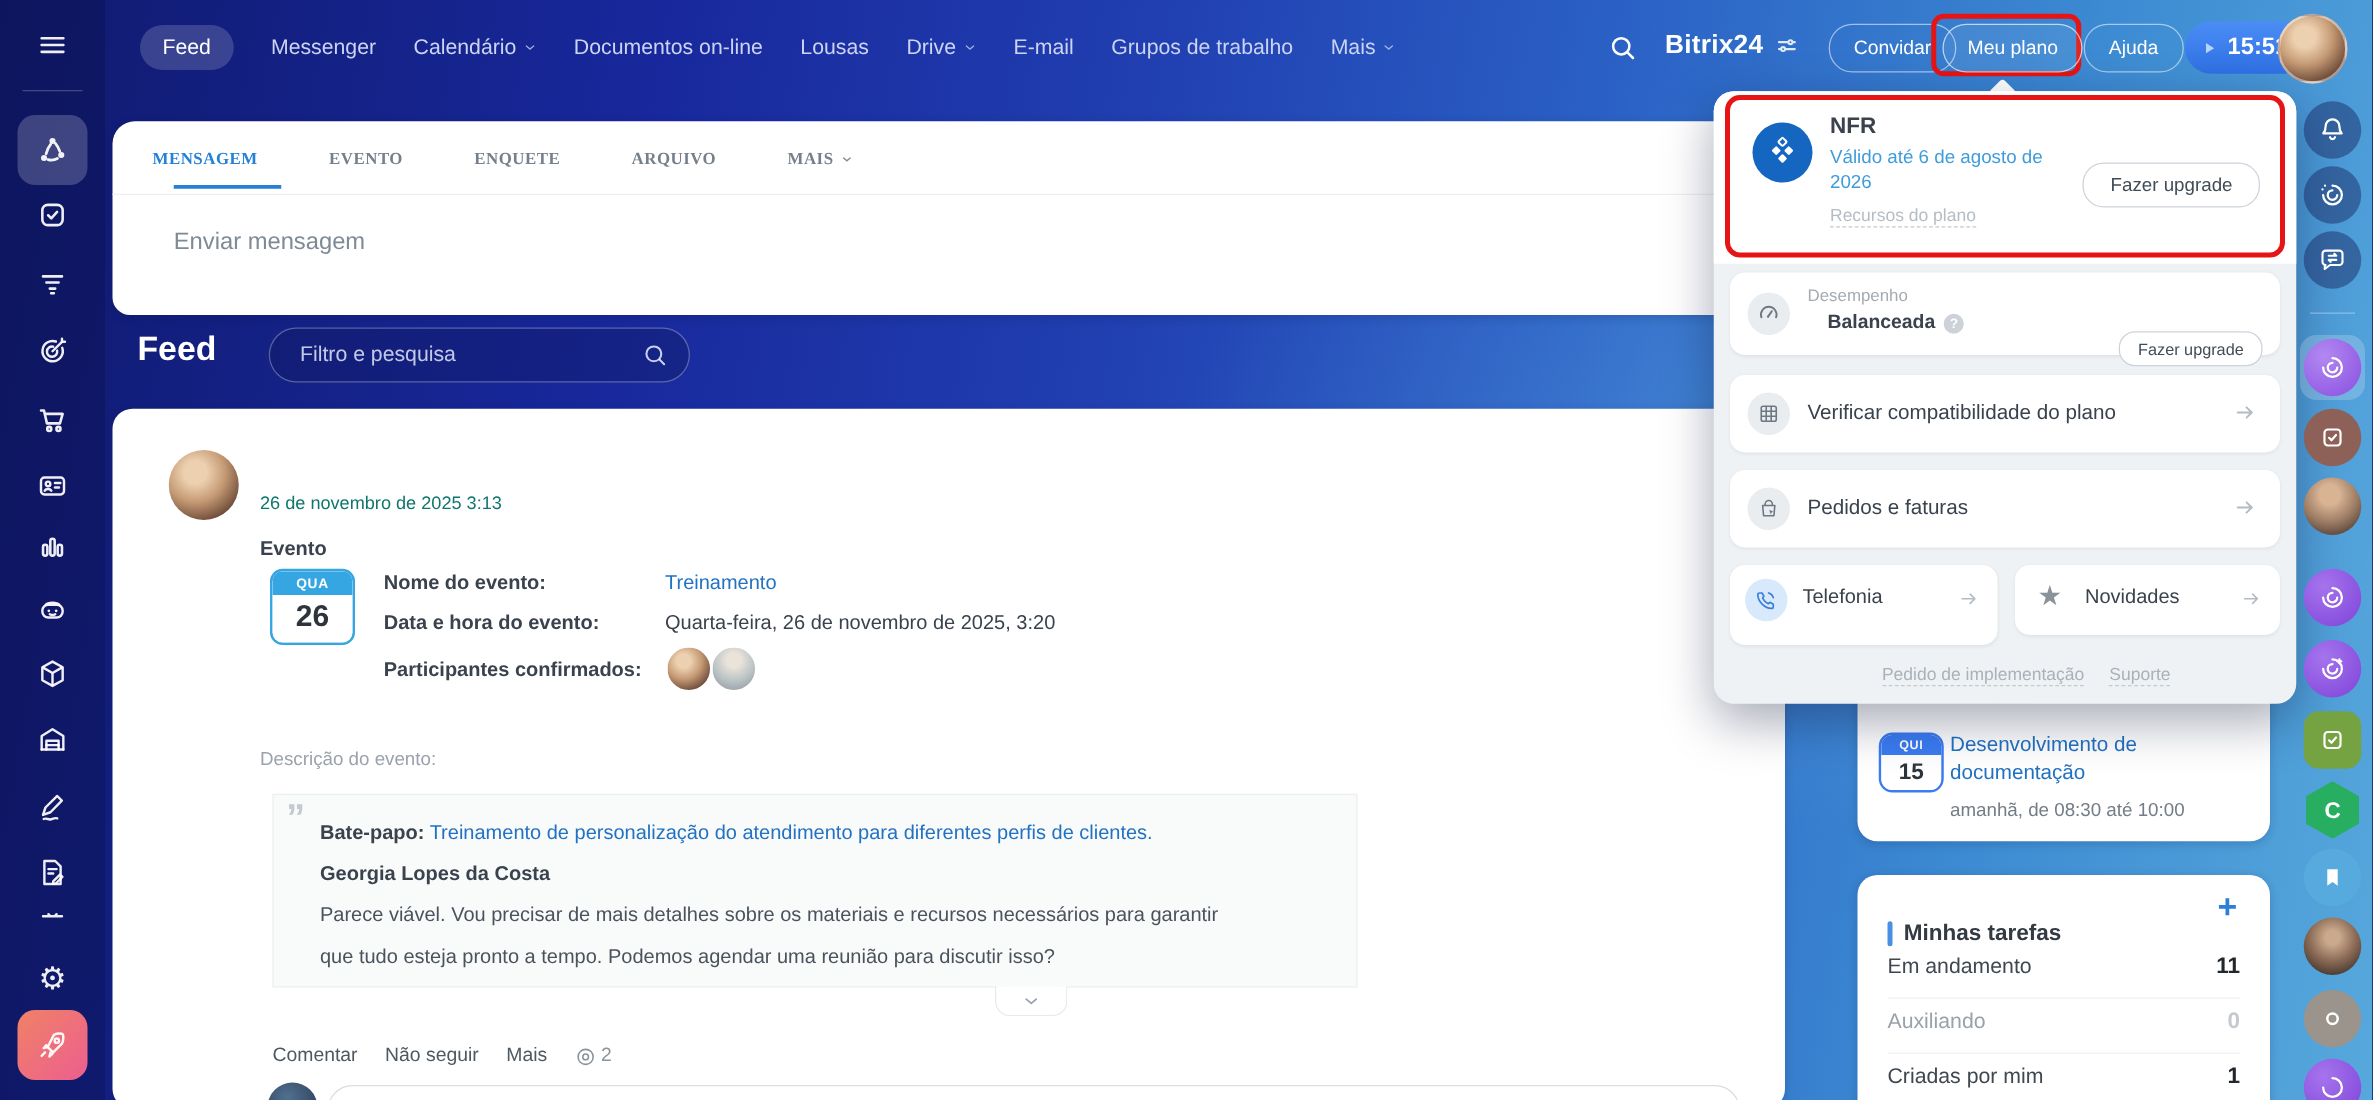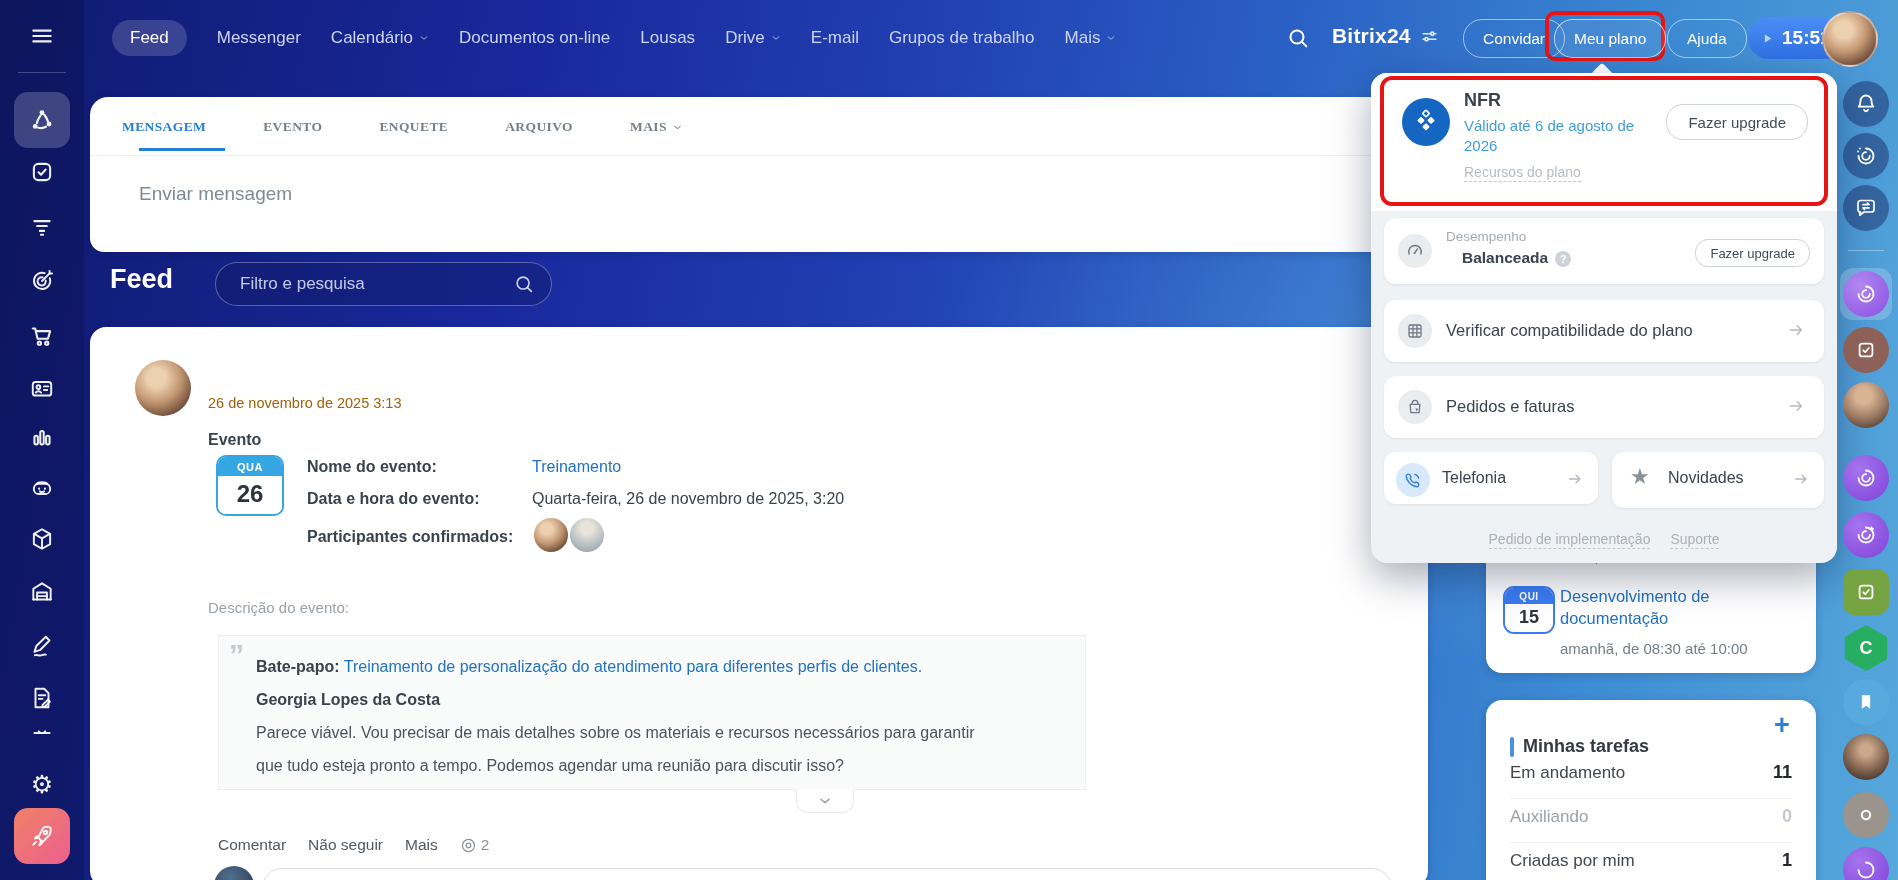--- a/index.html
+++ b/index.html
@@ -41,21 +41,21 @@
   
   .feed-title{left:110px;top:264px;color:#fff;font-size:27px;font-weight:bold;}
   .filter{left:215px;top:262px;width:337px;height:44px;border-radius:22px;border:1px solid rgba(255,255,255,0.30);
          background:rgba(14,22,92,0.35);display:flex;align-items:center;padding:0 16px 0 24px;box-sizing:border-box;cursor:text;}
   .filter-ph{flex:1;color:rgba(233,239,255,0.82);font-size:17px;}
   
   .post-card{left:90px;top:327px;width:1338px;height:560px;border-radius:16px;}
   .p-name{color:#2373bd;font-weight:bold;font-size:17px;}
   .p-sep{color:#9aa2ab;font-size:15px;margin:0 8px;}
   .p-rcpt{color:#757f8a;font-size:17px;}
-  .p-date{color:#a16207;font-size:14.5px;}
+  .p-date{color:#0f766e;font-size:14.5px;}
   .p-label{font-weight:bold;color:#39424d;font-size:16px;}
   .p-link{color:#2272c3;font-size:16px;cursor:pointer;}
   .p-value{color:#39424d;font-size:16px;}
   .calbadge{width:64px;border-radius:10px;overflow:hidden;text-align:center;background:#fff;}
   .calhead{color:#fff;font-size:11px;font-weight:bold;letter-spacing:.5px;padding:4px 0 3px;}
   .calday{font-size:24px;font-weight:bold;color:#2c343d;padding:4px 0 6px;background:#fff;}
   .quote{left:218px;top:635px;width:868px;height:155px;background:#f9fafa;border:1px solid #eceeef;box-sizing:border-box;}
   .quote-glyph{position:absolute;left:10px;top:2px;color:#c4cacf;font-size:30px;font-weight:bold;}
   .q-line{position:absolute;left:37px;font-size:16px;color:#4a535d;white-space:nowrap;}
   .collapse-tab{left:796px;top:789px;width:56px;height:23px;background:#fff;border:1px solid #e7e9eb;border-top:none;
@@ -75,24 +75,24 @@
   
   .popup{left:1371px;top:73px;width:466px;height:490px;border-radius:16px;background:#eff2f5;
          box-shadow:0 14px 40px rgba(5,15,50,0.35);}
   .popup-topwhite{position:absolute;left:0;top:0;width:100%;height:138px;background:#fff;border-radius:16px 16px 0 0;}
   .notch{left:1594px;top:66px;width:16px;height:16px;background:#fff;transform:rotate(45deg);border-radius:3px;}
   .pp-card{position:absolute;background:#fff;border-radius:12px;box-shadow:0 1px 3px rgba(40,55,70,0.08);}
   .pp-icirc{position:absolute;width:34px;height:34px;border-radius:50%;background:#e9edf0;display:flex;align-items:center;justify-content:center;color:#6e7883;}
   .pp-item-label{position:absolute;left:62px;font-size:16.5px;color:#39424d;white-space:nowrap;}
   .pp-arrow{position:absolute;color:#b4bac1;}
   .upg{position:absolute;display:flex;align-items:center;justify-content:flex-end;border:1px solid #ccd3da;border-radius:17px;
-       color:#414c57;background:#fff;cursor:pointer;white-space:nowrap;}
+       color:#414c57;background:#fff;cursor:pointer;white-space:nowrap;margin-top:26px;}
   .dashed{border-bottom:1px dashed #c3c9cf;padding-bottom:1px;cursor:pointer;}
   .pp-footer{position:absolute;left:0;bottom:14px;width:100%;display:flex;justify-content:center;gap:20px;
-       font-size:14px;color:#a9b1b9;}
+       font-size:14px;color:#a9b1b9;padding-left:17px;}
   
   .rr{position:absolute;left:1843px;width:46px;height:46px;border-radius:50%;display:flex;align-items:center;justify-content:center;color:#fff;cursor:pointer;}
   .rr-dark{background:rgba(18,24,80,0.42);}
   .rr-hl{position:absolute;left:1840px;width:52px;height:52px;border-radius:13px;background:rgba(255,255,255,0.20);}
   .hexC{clip-path:polygon(50% 0,96% 26%,96% 74%,50% 100%,4% 74%,4% 26%);border-radius:0;background:#27ae60;font-size:18px;font-weight:bold;}
   .rr-av1{background:radial-gradient(circle at 45% 30%,#d8b394 20%,#9a7a62 55%,#3c2f2a 95%);}
   .rr-av2{background:radial-gradient(circle at 50% 35%,#caa98c 15%,#8a6a55 50%,#2e2522 95%);}
 </style>
 </head>
 <body>
@@ -484,21 +484,21 @@
           </svg>
         </div>
       <span class="pp-item-label" style="top:21px">Pedidos e faturas</span>
       <span class="pp-arrow" style="right:18px;top:20px">
         <svg class="ic" width="20" height="20" viewBox="0 0 24 24" fill="none" stroke="currentColor" stroke-width="1.8" stroke-linecap="round" stroke-linejoin="round">
             <path d="M5 12h13M13.5 7l5 5-5 5"></path>
           </svg>
         </span>
     </div>
 
-    <div class="pp-card" style="left:13px;top:379px;width:214px;height:52px;cursor:pointer">
+    <div class="pp-card" style="left:13px;top:379px;width:214px;height:64px;cursor:pointer">
       <div class="pp-icirc" style="left:12px;top:11px;background:#d9e9fc;color:#3b7fd9">
         <svg class="ic" width="18" height="18" viewBox="0 0 24 24" fill="none" stroke="currentColor" stroke-width="1.8" stroke-linecap="round" stroke-linejoin="round">
             <path d="M7.5 4.5L9.5 8 8 9.8c1.2 2.6 3.6 5 6.2 6.2L16 14.5l3.5 2v2.6c0 1-.8 1.9-1.9 1.9C10.4 21 3 13.6 3 6.4c0-1.1.9-1.9 1.9-1.9z"></path>
             <path d="M14.5 4.5c2.5.6 4.4 2.5 5 5"></path>
           </svg>
         </div>
       <span class="pp-item-label" style="left:58px;top:17px;font-size:16px">Telefonia</span>
       <span class="pp-arrow" style="right:14px;top:18px">
         <svg class="ic" width="18" height="18" viewBox="0 0 24 24" fill="none" stroke="currentColor" stroke-width="1.8" stroke-linecap="round" stroke-linejoin="round">
             <path d="M5 12h13M13.5 7l5 5-5 5"></path>

